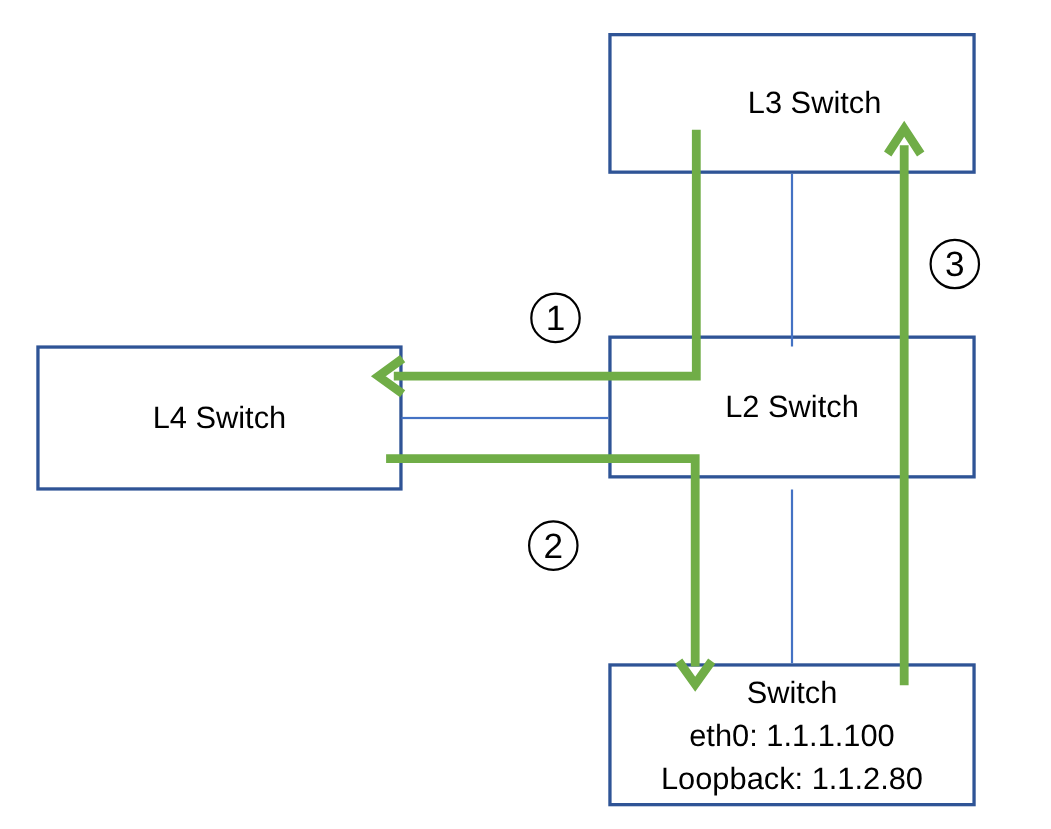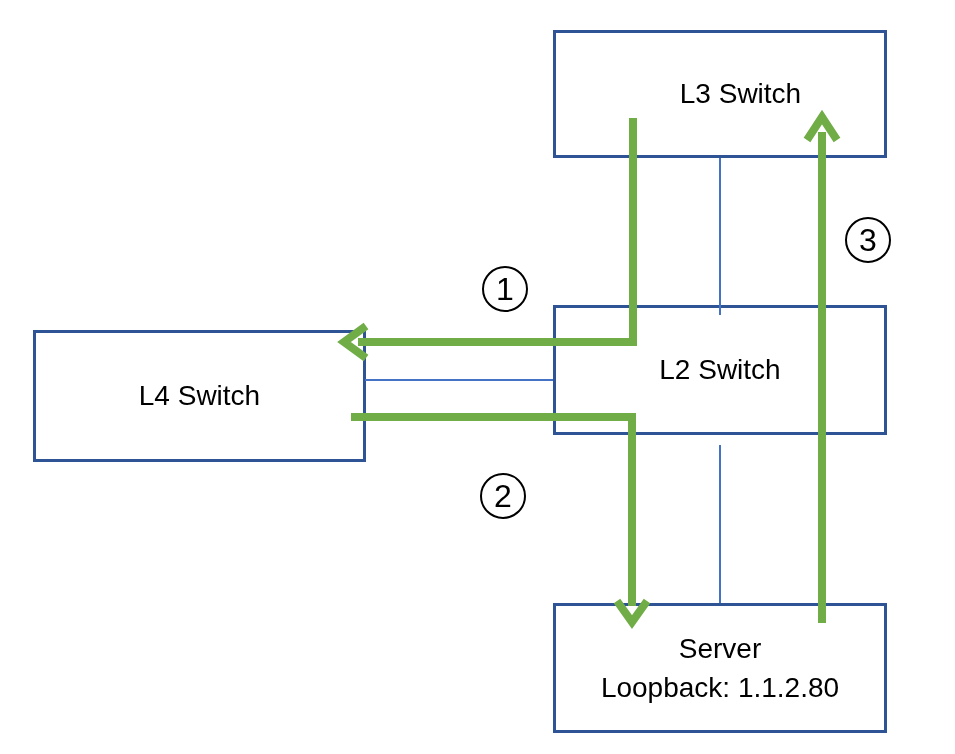--- a/index.html
+++ b/index.html
@@ -28,21 +28,21 @@
     display: flex;
     flex-direction: column;
     align-items: center;
     justify-content: center;
     text-align: center;
     font-size: 28px;
     line-height: 40px;
     color: var(--text);
   }
   .node-l3     { left: 553px; top: 30px;  width: 334px; height: 128px; padding-left: 41px; }
-  .node-l4     { left: 33px;  top: 314px; width: 333px; height: 132px; margin-top: 16px; }
+  .node-l4     { left: 33px;  top: 314px; width: 333px; height: 132px; }
   .node-l2     { left: 553px; top: 305px; width: 334px; height: 130px; }
   .node-server { left: 553px; top: 603px; width: 334px; height: 130px; line-height: 39px; }
   .connector {
     position: absolute;
     background: var(--connector-line);
   }
   .link-l3-l2     { left: 719px; top: 158px; width: 2px;   height: 157px; }
   .link-l4-l2     { left: 365px; top: 379px; width: 188px; height: 2px;   }
   .link-l2-server { left: 719px; top: 445px; width: 2px;   height: 158px; }
   .arrows-layer {
@@ -86,21 +86,22 @@
 
   <div class="node node-l4">
     <span>L4 Switch</span>
   </div>
 
   <div class="node node-l2">
     <span>L2 Switch</span>
   </div>
 
   <div class="node node-server">
-    <span>Server</span>
+    <span>Switch</span>
+    <span>eth0: 1.1.1.100</span>
     <span>Loopback: 1.1.2.80</span>
   </div>
 
   <div class="connector link-l3-l2"></div>
   <div class="connector link-l4-l2"></div>
   <div class="connector link-l2-server"></div>
 
   <svg class="arrows-layer" viewBox="0 0 955 754" xmlns="http://www.w3.org/2000/svg">
 
     <polyline class="arrow-path" points="633,118 633,342 358,342"></polyline>

